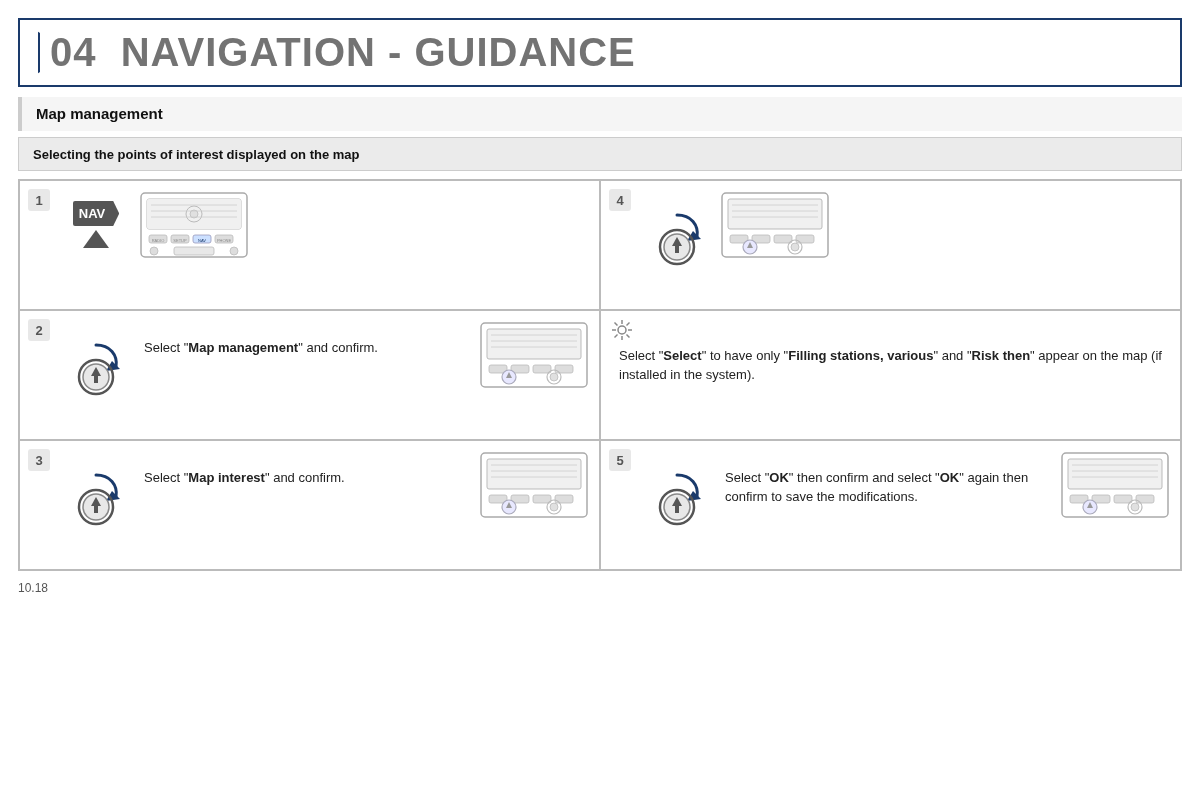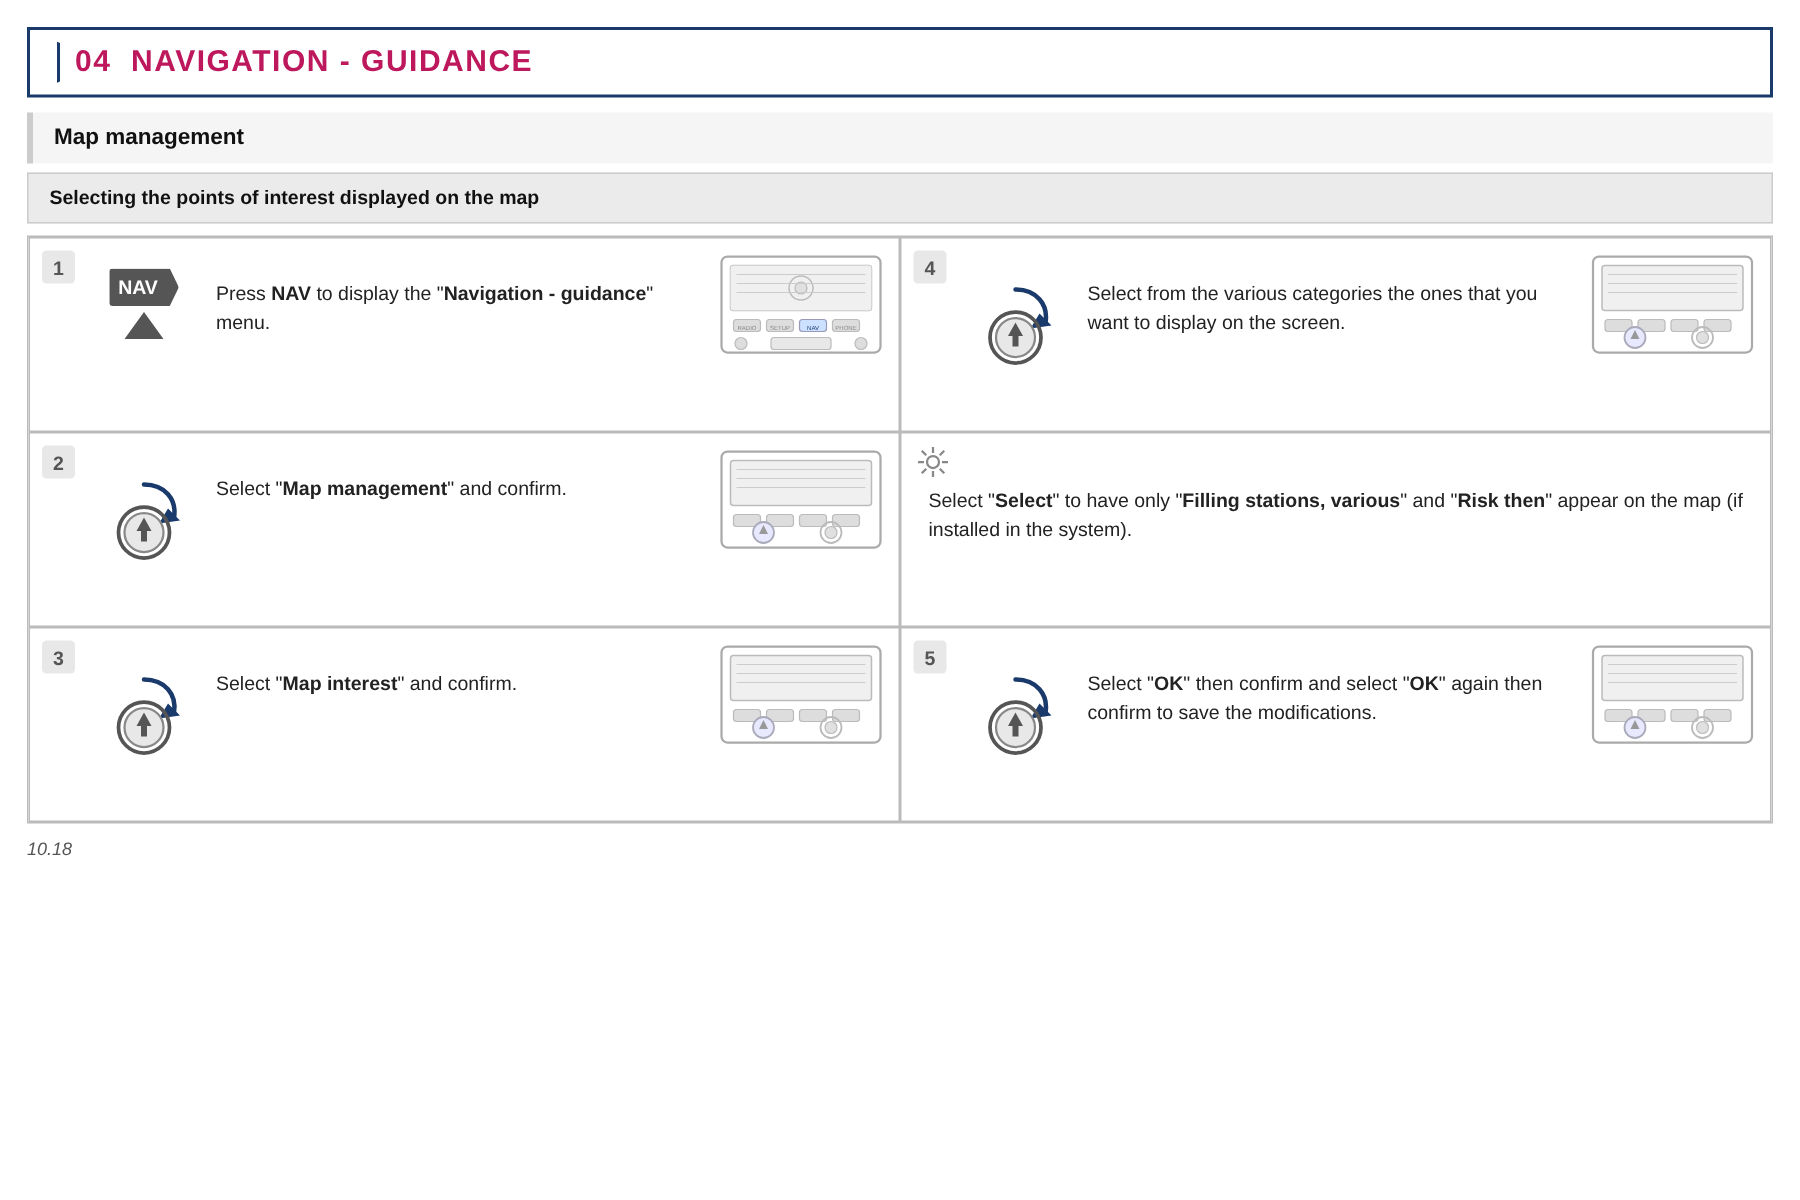--- a/index.html
+++ b/index.html
@@ -23,23 +23,23 @@
     .page-header::before {
       content: '';
       position: absolute;
       left: 0; top: 0; bottom: 0;
       width: 18px;
       background: #fff;
       border-right: 2px solid #1a3a6b;
       clip-path: polygon(0 0, 100% 20%, 100% 80%, 0 100%);
     }
     .page-title {
-      font-size: 20px;
+      font-size: 40px;
       font-weight: 900;
-      color: #be185d;
+      color: #737373;
       letter-spacing: 1px;
     }
 
     
     .section-header {
       margin: 0 18px 6px 18px;
       padding: 8px 14px;
       background: #f5f5f5;
       border-left: 4px solid #ccc;
     }
@@ -164,21 +164,20 @@
       width: 110px;
       height: 68px;
     }
 
     
     .page-footer {
       margin: 10px 18px 0 18px;
       font-size: 12px;
       color: #555;
       padding-bottom: 6px;
-      font-style: italic;
     }
 
     
     .wide-text {
       flex: 1;
       font-size: 13px;
       line-height: 1.45;
       margin-top: 26px;
       padding: 0 6px;
     }
@@ -206,23 +205,20 @@
     <div class="step-number">1</div>
     <div class="step-icon-area" style="margin-left:28px;">
 
       <div class="nav-btn">
         <div class="nav-label" style="clip-path:polygon(0 0,87% 0,100% 50%,87% 100%,0 100%);padding:5px 14px 5px 6px;font-size:13px;">NAV</div>
         <svg width="26" height="18" viewBox="0 0 26 18">
           <polygon points="13,0 26,18 0,18" fill="#555"></polygon>
         </svg>
       </div>
     </div>
-    <div class="step-text-area">
-      Press <strong>NAV</strong> to display the "<strong>Navigation - guidance</strong>" menu.
-    </div>
     <div class="step-device-area">
 
       <svg class="device-svg" viewBox="0 0 110 68">
         <rect x="2" y="2" width="106" height="64" rx="4" ry="4" fill="none" stroke="#aaa" stroke-width="1.5"></rect>
         <rect x="8" y="8" width="94" height="30" rx="2" ry="2" fill="none" stroke="#bbb" stroke-width="1"></rect>
         <rect x="8" y="8" width="94" height="30" rx="2" ry="2" fill="#f0f0f0"></rect>
 
         <rect x="10" y="44" width="18" height="8" rx="2" fill="#ddd" stroke="#bbb" stroke-width="0.8"></rect>
         <rect x="32" y="44" width="18" height="8" rx="2" fill="#ddd" stroke="#bbb" stroke-width="0.8"></rect>
         <rect x="54" y="44" width="18" height="8" rx="2" fill="#cce0ff" stroke="#99b" stroke-width="0.8"></rect>
@@ -255,23 +251,20 @@
 
         <path d="M34 14 C48 14 56 24 54 36" stroke="#1a3a6b" stroke-width="3" fill="none" stroke-linecap="round"></path>
         <polygon points="50,30 58,38 44,40" fill="#1a3a6b"></polygon>
 
         <circle cx="34" cy="46" r="17" fill="none" stroke="#555" stroke-width="2.5"></circle>
         <circle cx="34" cy="46" r="13" fill="#e8e8e8" stroke="#888" stroke-width="1.5"></circle>
 
         <polygon points="34,36 39,45 29,45" fill="#555"></polygon>
         <rect x="32" y="44" width="4" height="8" fill="#555"></rect>
       </svg>
-    </div>
-    <div class="step-text-area">
-      Select from the various categories the ones that you want to display on the screen.
     </div>
     <div class="step-device-area">
       <svg class="device-svg" viewBox="0 0 110 68">
         <rect x="2" y="2" width="106" height="64" rx="4" ry="4" fill="none" stroke="#aaa" stroke-width="1.5"></rect>
         <rect x="8" y="8" width="94" height="30" rx="2" ry="2" fill="#f0f0f0" stroke="#bbb" stroke-width="1"></rect>
         <rect x="10" y="44" width="18" height="8" rx="2" fill="#ddd" stroke="#bbb" stroke-width="0.8"></rect>
         <rect x="32" y="44" width="18" height="8" rx="2" fill="#ddd" stroke="#bbb" stroke-width="0.8"></rect>
         <rect x="54" y="44" width="18" height="8" rx="2" fill="#ddd" stroke="#bbb" stroke-width="0.8"></rect>
         <rect x="76" y="44" width="18" height="8" rx="2" fill="#ddd" stroke="#bbb" stroke-width="0.8"></rect>
         <circle cx="75" cy="56" r="7" fill="none" stroke="#bbb" stroke-width="1.2"></circle>

